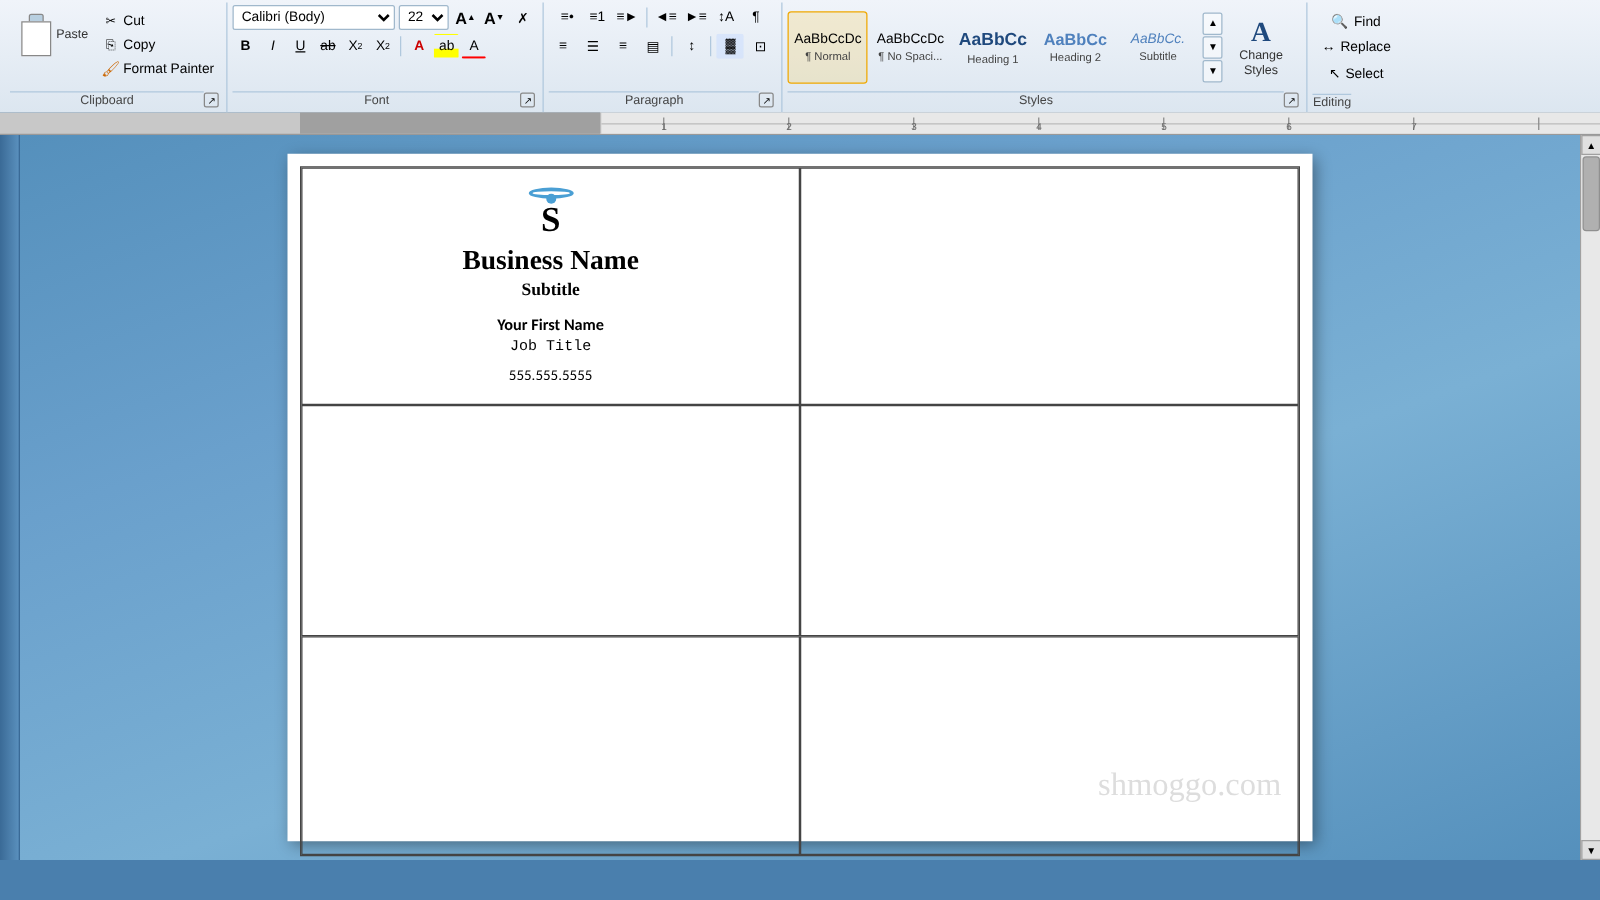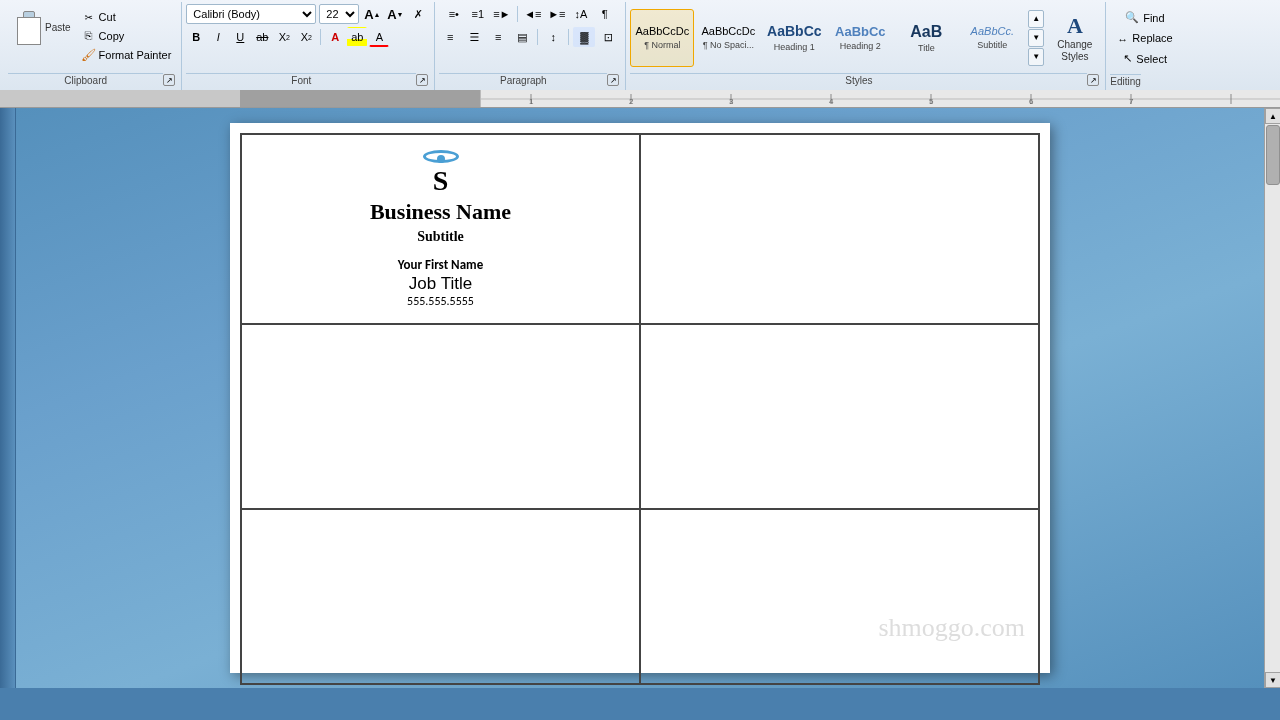--- a/index.html
+++ b/index.html
@@ -183,24 +183,20 @@
             <div class="style-preview" style="font-size:11px;">AaBbCcDc</div>
             <div class="style-label">¶ No Spaci...</div>
           </div>
           <div class="style-item">
             <div class="style-preview" style="font-size:14px;color:#1f497d;font-weight:bold;">AaBbCc</div>
             <div class="style-label">Heading 1</div>
           </div>
           <div class="style-item">
             <div class="style-preview" style="font-size:13px;color:#4f81bd;font-weight:bold;">AaBbCc</div>
             <div class="style-label">Heading 2</div>
-          </div>
-          <div class="style-item">
-            <div class="style-preview" style="font-size:16px;color:#17375e;font-weight:bold;">AaB</div>
-            <div class="style-label">Title</div>
           </div>
           <div class="style-item">
             <div class="style-preview" style="font-size:11px;color:#4f81bd;font-style:italic;">AaBbCc.</div>
             <div class="style-label">Subtitle</div>
           </div>
         </div>
         <div class="styles-scroll">
           <div class="styles-scroll-btn">▲</div>
           <div class="styles-scroll-btn">▼</div>
           <div class="styles-scroll-btn">▼</div>
@@ -280,21 +276,21 @@
 
         <div style="border:1px solid #444;display:flex;flex-direction:column;align-items:center;justify-content:center;padding:15px 10px;">
 
           <div style="width:36px;height:36px;border:3px solid #4a9fd4;border-radius:50%;display:flex;align-items:center;justify-content:center;position:relative;margin-bottom:2px;">
             <div style="width:8px;height:8px;background:#4a9fd4;border-radius:50%;position:absolute;top:2px;"></div>
           </div>
           <div style="font-size:28px;font-weight:bold;font-family:Georgia,serif;margin-bottom:2px;">S</div>
           <div style="font-size:22px;font-weight:bold;font-family:Georgia,serif;margin-bottom:4px;">Business Name</div>
           <div style="font-size:14px;font-weight:bold;font-family:Georgia,serif;margin-bottom:12px;">Subtitle</div>
           <div style="font-size:13px;font-weight:bold;font-family:Calibri,Arial,sans-serif;margin-bottom:2px;">Your First Name</div>
-          <div style="font-size:17px;font-family:Liberation Sans, sans-serif;">Job Title</div>
+          <div style="font-size:12px;font-family:Liberation Mono, monospace;margin-bottom:10px;">Job Title</div>
           <div style="font-size:12px;font-family:Calibri,Arial,sans-serif;">555.555.5555</div>
         </div>
 
         <div style="border:1px solid #444;"></div>
 
         <div style="border:1px solid #444;"></div>
 
         <div style="border:1px solid #444;"></div>
 
         <div style="border:1px solid #444;"></div>

